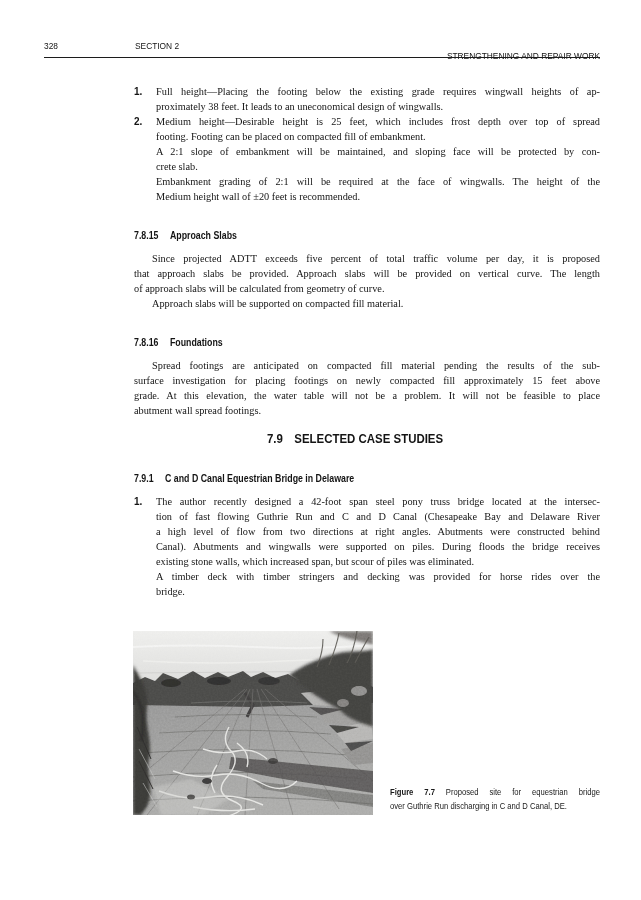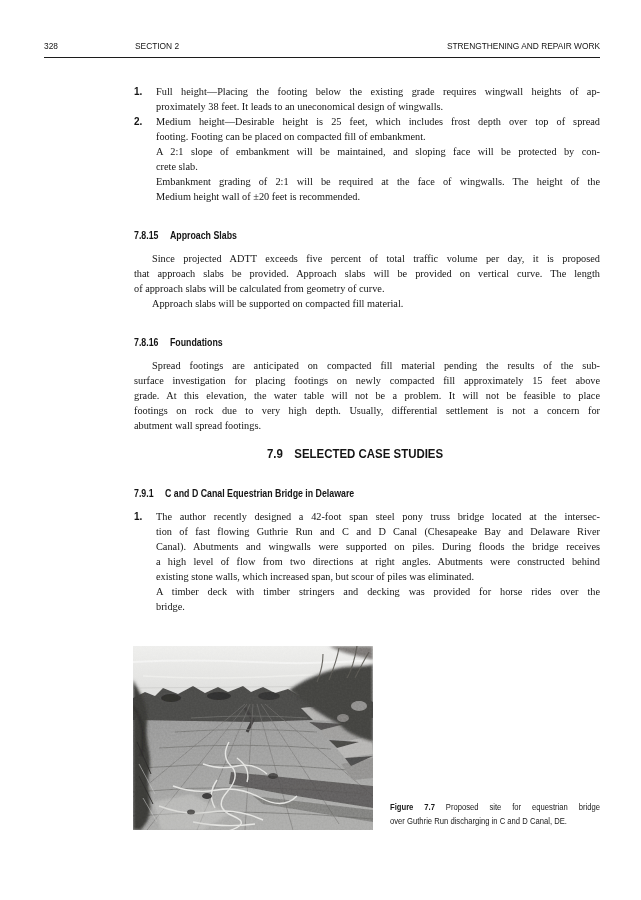--- a/index.html
+++ b/index.html
@@ -9,21 +9,21 @@
     font-family:"Liberation Serif", serif;
     color:#141414;
     -webkit-font-smoothing:antialiased;
   }
   
   .pageheader{position:absolute;top:40px;left:44px;right:41px;height:14px;
     font-family:"Liberation Sans", sans-serif;font-weight:normal;font-size:9.5px;
     letter-spacing:0;}
   .ph-num{position:absolute;left:0;top:0;}
   .ph-section{position:absolute;left:91px;top:0;}
-  .ph-right{position:absolute;right:0;top:0;text-align:center;}
+  .ph-right{position:absolute;right:0;top:10px;text-align:center;}
   .cond{display:inline-block;transform:scaleX(.88);transform-origin:0 50%;white-space:nowrap;}
   .cond-r{display:inline-block;transform:scaleX(.88);transform-origin:100% 50%;white-space:nowrap;}
   .rule{position:absolute;top:57px;left:44px;right:41px;height:1px;background:#1c1c1c;}
 
   
   .content{position:absolute;top:84px;left:134px;width:466px;font-size:10.3px;line-height:15px;}
   .line{text-align:justify;text-align-last:justify;}
   .line.last{text-align-last:left;}
   .line.indent{padding-left:18px;}
   .li-block{position:relative;padding-left:22px;}
@@ -84,31 +84,30 @@
       <div class="line last">of approach slabs will be calculated from geometry of curve.</div>
     </div>
     <div class="para-block">
       <div class="line last indent">Approach slabs will be supported on compacted fill material.</div>
     </div>
     <div class="h2"><span class="cond"><span class="hnum">7.8.16</span><span>Foundations</span></span></div>
     <div class="para-block">
       <div class="line indent">Spread footings are anticipated on compacted fill material pending the results of the sub-</div>
       <div class="line">surface investigation for placing footings on newly compacted fill approximately 15 feet above</div>
       <div class="line">grade. At this elevation, the water table will not be a problem. It will not be feasible to place</div>
-      <div class="line">footings on rock due to very high depth. Usually, differential settlement is not a concern for</div>
       <div class="line last">abutment wall spread footings.</div>
     </div>
     <div class="h1"><span class="cond"><span class="hnum">7.9</span><span>SELECTED CASE STUDIES</span></span></div>
     <div class="h2"><span class="cond"><span class="hnum">7.9.1</span><span>C and D Canal Equestrian Bridge in Delaware</span></span></div>
     <div class="li-block">
       <span class="marker">1.</span>
       <div class="line">The author recently designed a 42-foot span steel pony truss bridge located at the intersec-</div>
       <div class="line">tion of fast flowing Guthrie Run and C and D Canal (Chesapeake Bay and Delaware River</div>
+      <div class="line">a high level of flow from two directions at right angles. Abutments were constructed behind</div>
       <div class="line">Canal). Abutments and wingwalls were supported on piles. During floods the bridge receives</div>
-      <div class="line">a high level of flow from two directions at right angles. Abutments were constructed behind</div>
       <div class="line last">existing stone walls, which increased span, but scour of piles was eliminated.</div>
     </div>
     <div class="cont-block">
       <div class="line">A timber deck with timber stringers and decking was provided for horse rides over the</div>
       <div class="line last">bridge.</div>
     </div>
     <div class="figure-row">
     <svg class="photo" viewBox="0 0 240 184" xmlns="http://www.w3.org/2000/svg" role="img" aria-label="Grayscale photo of large fractured stone slabs on the bed of Guthrie Run, with brush on the banks and a rubble bar across the background">
       <defs>
         <linearGradient id="skyG" x1="0" y1="0" x2="0" y2="1">

